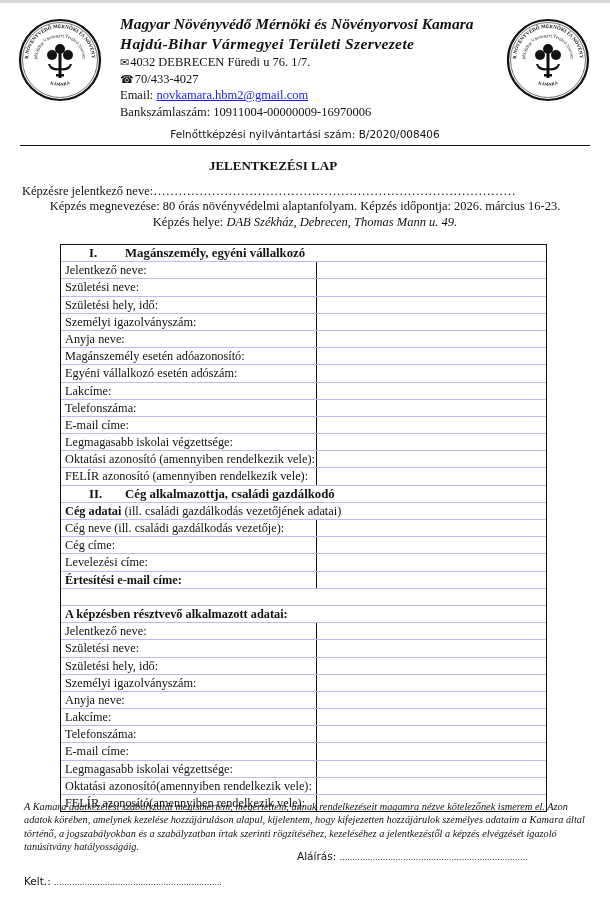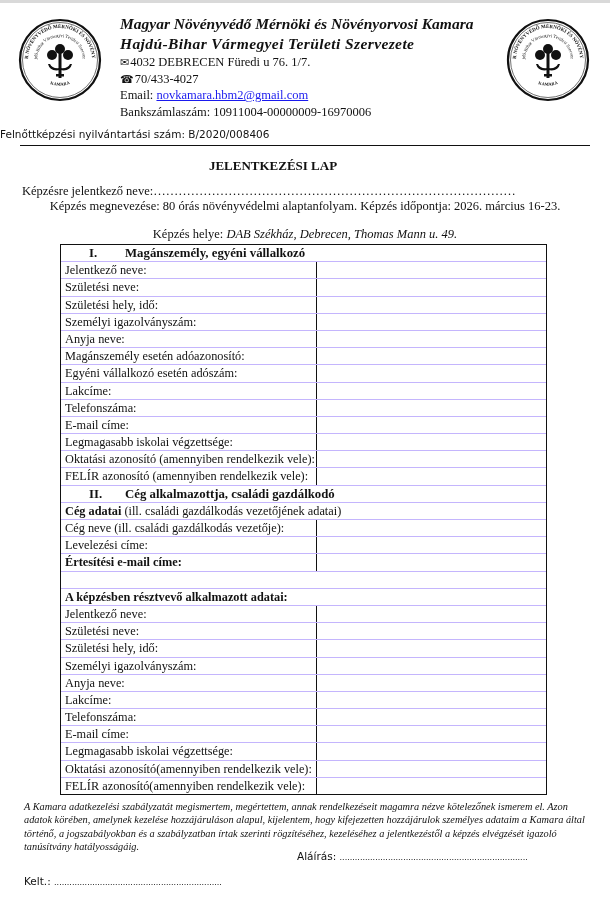--- a/index.html
+++ b/index.html
@@ -10,27 +10,27 @@
   .topbar { position:absolute; left:0; top:0; width:610px; height:3px; background:#d9d9d9; }
   .seal { position:absolute; width:84px; height:84px; top:18px; }
   .seal.left { left:18px; }
   .seal.right { left:506px; }
   .header { position:absolute; left:120px; width:370px; top:14px; text-align:left; }
   .org1 { font-size:15.5px; font-style:italic; font-weight:bold; line-height:20px; white-space:nowrap; }
   .org2 { font-size:15.5px; font-style:italic; font-weight:bold; line-height:20px; letter-spacing:0.4px; white-space:nowrap; }
   .hline { font-size:12.5px; line-height:16.5px; white-space:nowrap; }
   .hline a { color:#1a1aee; text-decoration:underline; }
   .icon-inline { display:inline-block; font-size:11px; margin-right:1px; }
-  .reg { position:absolute; left:0; width:610px; top:128px; text-align:left;
+  .reg { position:absolute; left:0; width:610px; top:128px; text-align:center;
     font-family:"DejaVu Sans", sans-serif; font-size:10.5px; }
   .rule { position:absolute; left:20px; width:570px; top:145px; height:1px; background:#111; }
   .title { position:absolute; left:0; width:546px; top:158px; text-align:center; font-weight:bold; font-size:13px; }
   .namefield { position:absolute; left:22px; top:184px; font-size:12.5px; white-space:nowrap; }
   .course { position:absolute; left:0; width:610px; top:199px; text-align:center; font-size:12.5px; white-space:nowrap; }
-  .place { position:absolute; left:0; width:610px; top:215px; text-align:center; font-size:12.5px; white-space:nowrap;margin-top:12px; }
+  .place { position:absolute; left:0; width:610px; top:215px; text-align:center; font-size:12.5px; white-space:nowrap; }
   .place i { font-style:italic; }
 
   .form { position:absolute; left:60px; top:244px; width:485px; border:1px solid #111; }
   .row { display:flex; border-top:1px solid #c4b5fd; font-size:12.3px; line-height:16px; height:16.2px; overflow:hidden; }
   .row:first-child { border-top:none; }
   .row .lab { width:251px; padding-left:4px; border-right:1px solid #111; white-space:nowrap; overflow:hidden; }
   .row .val { flex:1; }
   .row.full .lab { width:auto; border-right:none; flex:1; }
   .row.sect { font-weight:bold; font-size:12.8px; }
   .row.sect .num { display:inline-block; width:60px; padding-left:24px; box-sizing:border-box; }
@@ -174,20 +174,24 @@
     <div class="lab"><span class="num">II.</span><span>Cég alkalmazottja, családi gazdálkodó</span></div>
   </div>
   <div class="row full">
     <div class="lab"><b>Cég adatai</b><span> (ill. családi gazdálkodás vezetőjének adatai)</span></div>
   </div>
   <div class="row">
       <div class="lab">Cég neve (ill. családi gazdálkodás vezetője):</div>
       <div class="val"></div>
     </div>
     <div class="row">
+      <div class="lab">Cég címe:</div>
+      <div class="val"></div>
+    </div>
+    <div class="row">
       <div class="lab">Levelezési címe:</div>
       <div class="val"></div>
     </div>
     <div class="row bold">
       <div class="lab">Értesítési e-mail címe:</div>
       <div class="val"></div>
     </div>
     <div class="row">
       <div class="val"></div>
     </div>

